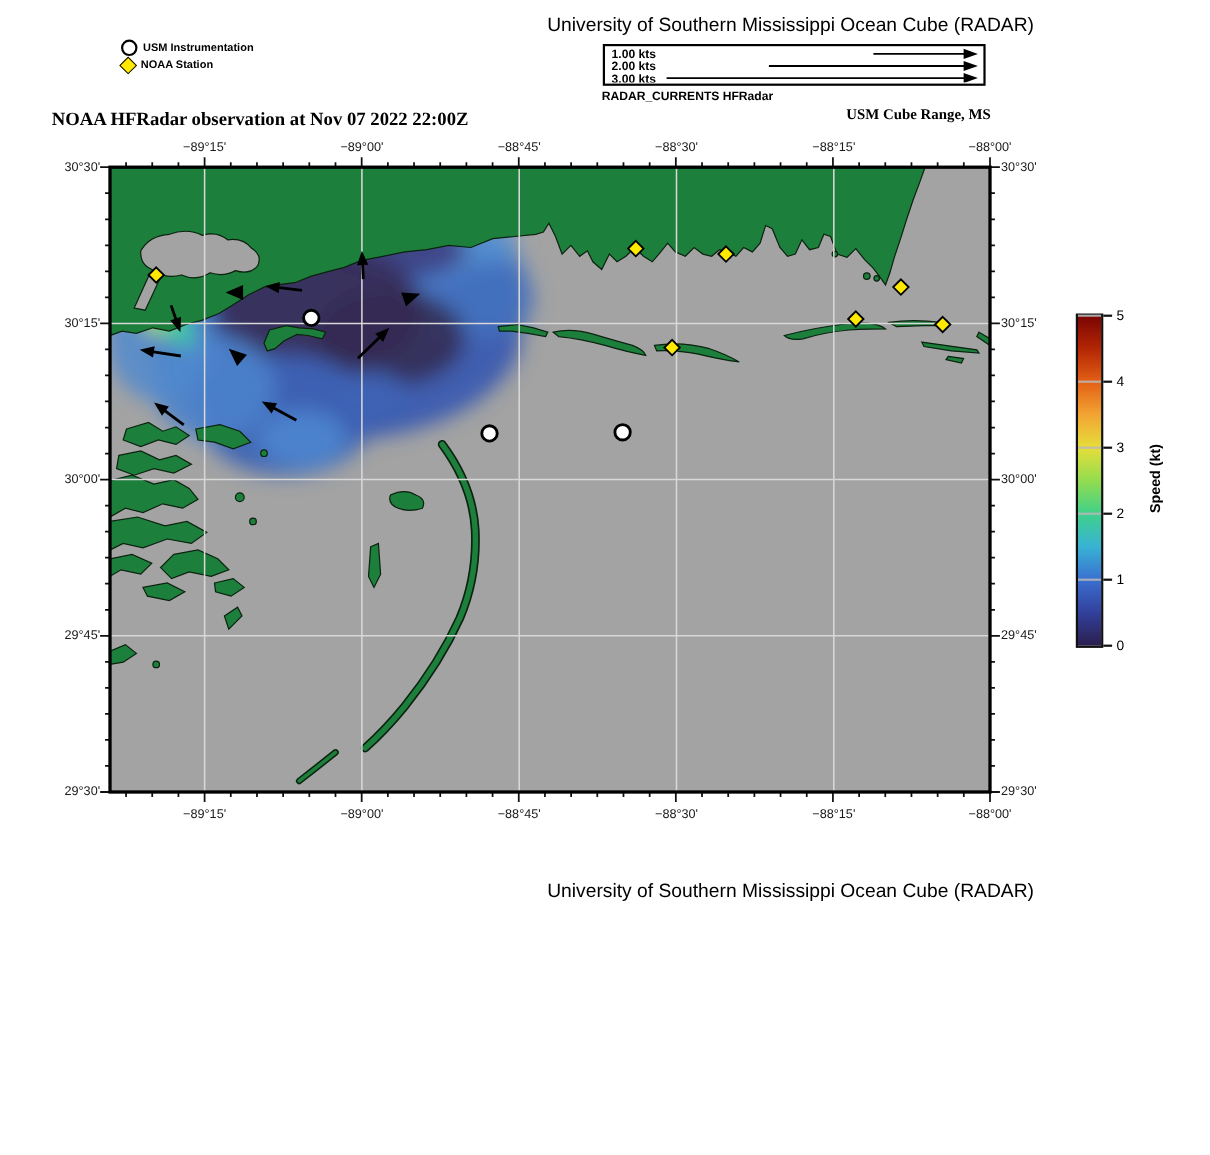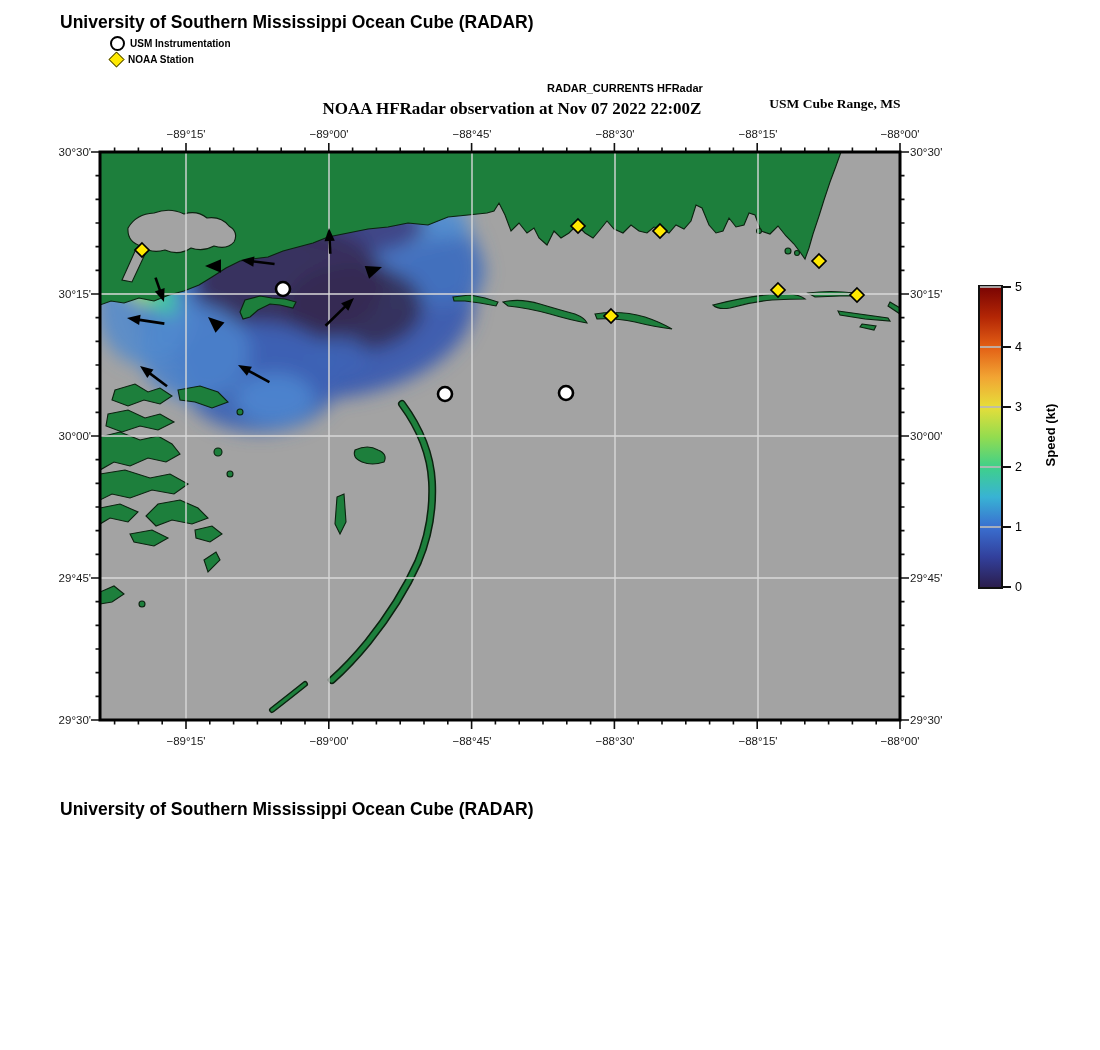--- a/index.html
+++ b/index.html
@@ -1,20 +1,20 @@
 <!DOCTYPE html>
 <html><head>
 <meta charset="utf-8">
 <style>
   html,body{margin:0;padding:0;background:#fff;width:1100px;height:1050px;overflow:hidden;
     font-family:"Liberation Sans",sans-serif;color:#000;}
   .page{position:relative;width:1100px;height:1050px;}
-  .title{position:absolute;left:60px;width:880px;text-align:left;font-weight:bold;
+  .title{position:absolute;left:60px;width:880px;text-align:right;font-weight:normal;
     font-size:17.5px;font-family:"Liberation Sans",sans-serif;}
-  .subtitle{position:absolute;left:72px;width:880px;text-align:center;font-weight:bold;
+  .subtitle{position:absolute;left:47px;width:880px;text-align:left;font-weight:bold;
     font-size:17px;font-family:"Liberation Serif",serif;}
   .legend{position:absolute;left:110px;top:36px;}
   .lrow{display:flex;align-items:center;height:15.5px;}
   .sym{display:inline-block;width:11px;height:11px;margin-right:5px;flex:0 0 auto;}
   .sym.circle{border:2px solid #000;border-radius:50%;background:#fff;}
   .sym.diamond{border:1.8px solid #000;background:#ffe900;transform:rotate(45deg) scale(.88);}
   .llab{font-weight:bold;font-size:10px;line-height:15px;}
   .scalebox{position:absolute;left:548px;top:40px;width:348px;height:38px;
     border:2.5px solid #000;box-sizing:border-box;}
   .srow{font:bold 11px "Liberation Sans",sans-serif;}
@@ -44,20 +44,33 @@
       <div class="lrow">
         <div class="sym circle"></div>
         <div class="llab">USM Instrumentation</div>
       </div>
       <div class="lrow">
         <div class="sym diamond"></div>
         <div class="llab">NOAA Station</div>
       </div>
     </div>
 
+  <div class="scalebox">
+    <svg id="scale-svg" width="343" height="33">
+        <line x1="244" y1="7" x2="328" y2="7" stroke="#000" stroke-width="1.6"></line>
+        <polygon points="339,7 326,2.4000000000000004 326,11.6" fill="#000"></polygon>
+        <text x="6" y="11" class="srow">1.00 kts</text>
+        <line x1="149" y1="18" x2="328" y2="18" stroke="#000" stroke-width="1.6"></line>
+        <polygon points="339,18 326,13.4 326,22.6" fill="#000"></polygon>
+        <text x="6" y="22" class="srow">2.00 kts</text>
+        <line x1="56" y1="29" x2="328" y2="29" stroke="#000" stroke-width="1.6"></line>
+        <polygon points="339,29 326,24.4 326,33.6" fill="#000"></polygon>
+        <text x="6" y="33" class="srow">3.00 kts</text>
+      </svg>
+  </div>
   <div class="scale-caption">RADAR_CURRENTS HFRadar</div>
   <div class="range-label">USM Cube Range, MS</div>
 
   <div class="subtitle" style="top:99px">NOAA HFRadar observation at Nov 07 2022 22:00Z</div>
 
   <div class="map-wrap" id="map-wrap">
     <svg id="map-svg" width="830" height="612">
       <defs>
         <filter id="bl" x="-40%" y="-40%" width="180%" height="180%">
           <feGaussianBlur stdDeviation="9"></feGaussianBlur>

